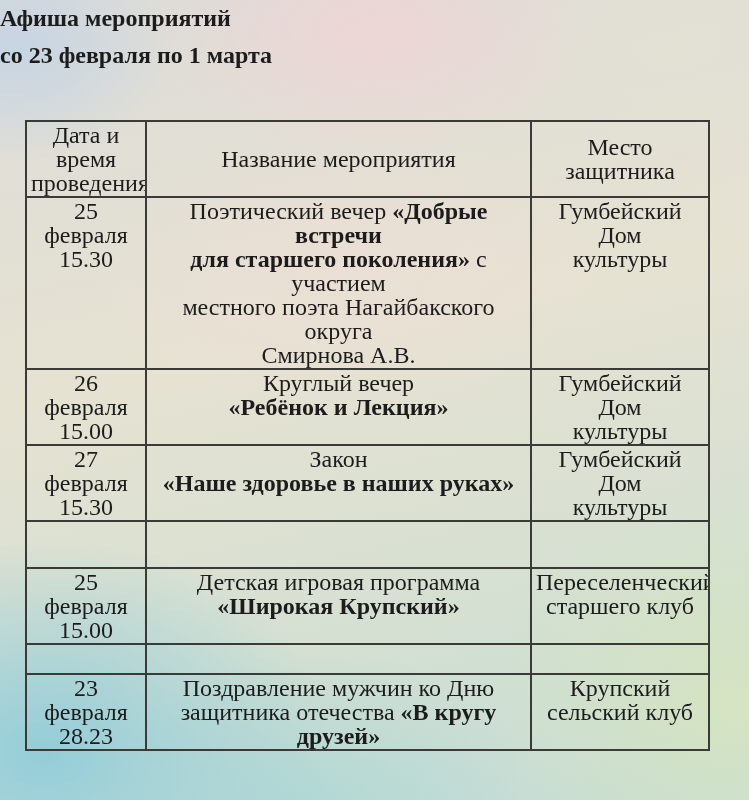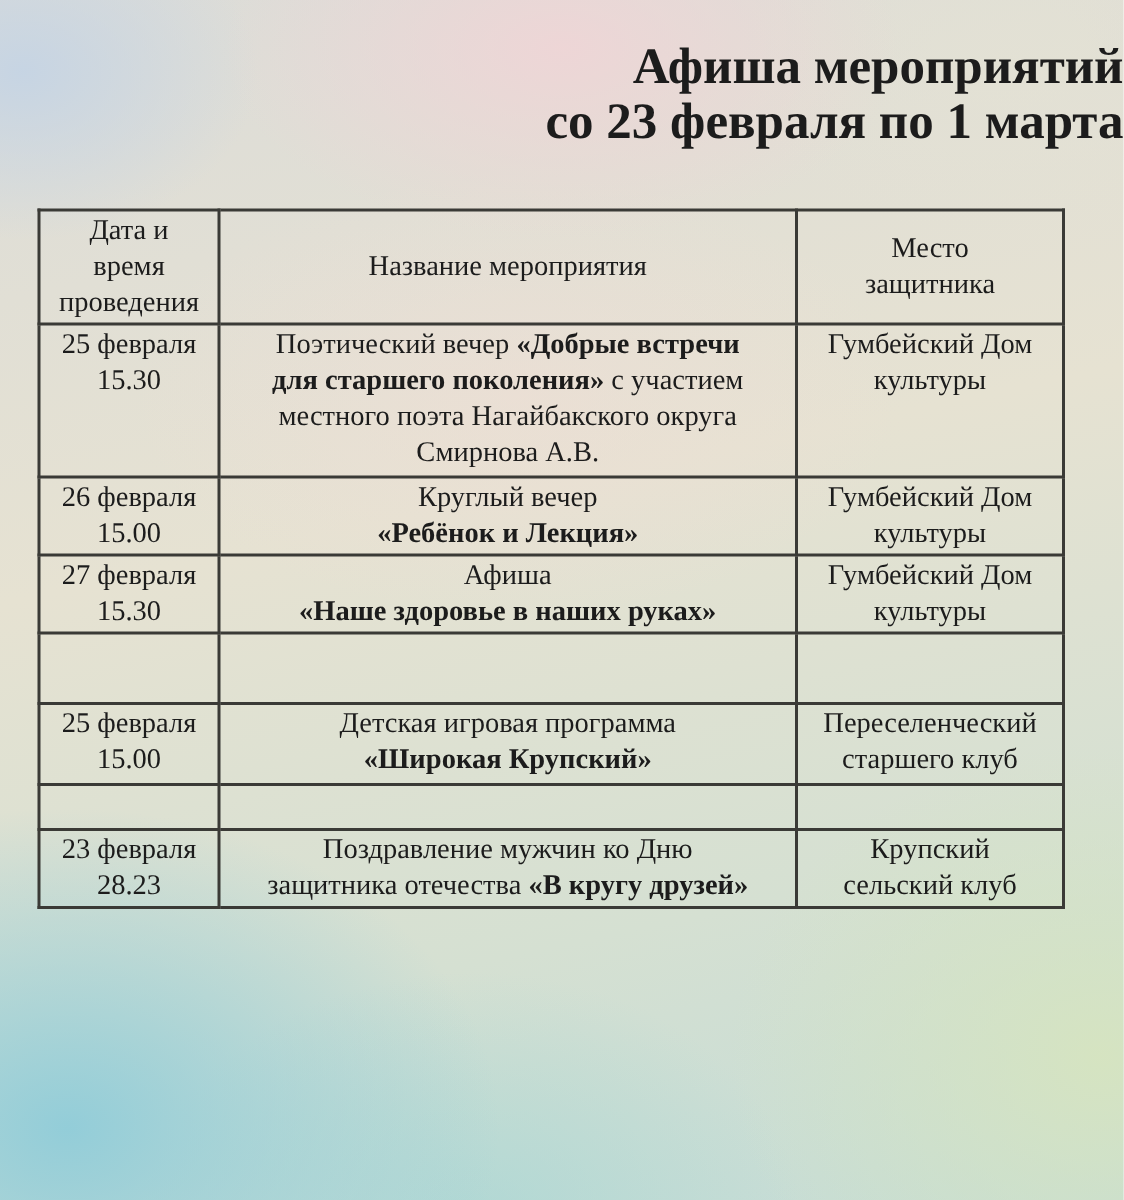--- a/index.html
+++ b/index.html
@@ -15,37 +15,35 @@
       radial-gradient(ellipse 42% 22% at 50% 4%,  rgba(240,212,214,0.85), rgba(240,212,214,0) 72%),
       radial-gradient(ellipse 30% 20% at 2% 6%,   rgba(197,212,228,0.95), rgba(197,212,228,0) 70%),
       radial-gradient(ellipse 35% 22% at 90% 5%,  rgba(228,226,212,0.70), rgba(228,226,212,0) 70%),
       radial-gradient(ellipse 48% 26% at 46% 33%, rgba(240,221,214,0.50), rgba(240,221,214,0) 72%),
       radial-gradient(ellipse 55% 38% at 6% 94%,  rgba(140,203,217,0.90), rgba(140,203,217,0) 70%),
       radial-gradient(ellipse 42% 30% at 42% 102%,rgba(163,213,212,0.65), rgba(163,213,212,0) 70%),
       radial-gradient(ellipse 46% 36% at 98% 88%, rgba(214,228,192,0.95), rgba(214,228,192,0) 72%),
       linear-gradient(168deg, #dcdcd8 0%, #e6e2d2 42%, #d5e0d2 74%, #c4dcd6 100%);
   }
   .page-title {
-    padding-top: 26px;
-    text-align: right;
+    text-align: left;
     font-weight: bold;
-    font-size: 34px;
+    font-size: 24px;
     line-height: 37px;
     white-space: pre-line;
   }
   table.schedule {
     position: absolute;
     left: 25px;
     top: 120px;
     width: 683px;
     border-collapse: collapse;
     table-layout: fixed;
-    font-size: 19px;
+    font-size: 24px;
     line-height: 24px;
-    margin-top: 19px;
   }
   .schedule th, .schedule td {
     border: 2px solid #3a3a36;
     padding: 1px 4px;
     text-align: center;
     white-space: pre-line;
     overflow: hidden;
   }
   .schedule th {
     vertical-align: middle;
@@ -96,21 +94,21 @@
         <td>26 февраля
 15.00</td>
         <td><span>Круглый вечер
 </span><span class="b">«Ребёнок и Лекция»</span></td>
         <td>Гумбейский Дом
 культуры</td>
       </tr>
       <tr style="height: 51px;">
         <td>27 февраля
 15.30</td>
-        <td><span>Афиша
+        <td><span>Закон
 </span><span class="b">«Наше здоровье в наших руках»</span></td>
         <td>Гумбейский Дом
 культуры</td>
       </tr>
       <tr style="height: 47px;">
         <td></td>
         <td></td>
         <td></td>
       </tr>
       <tr style="height: 54px;">

